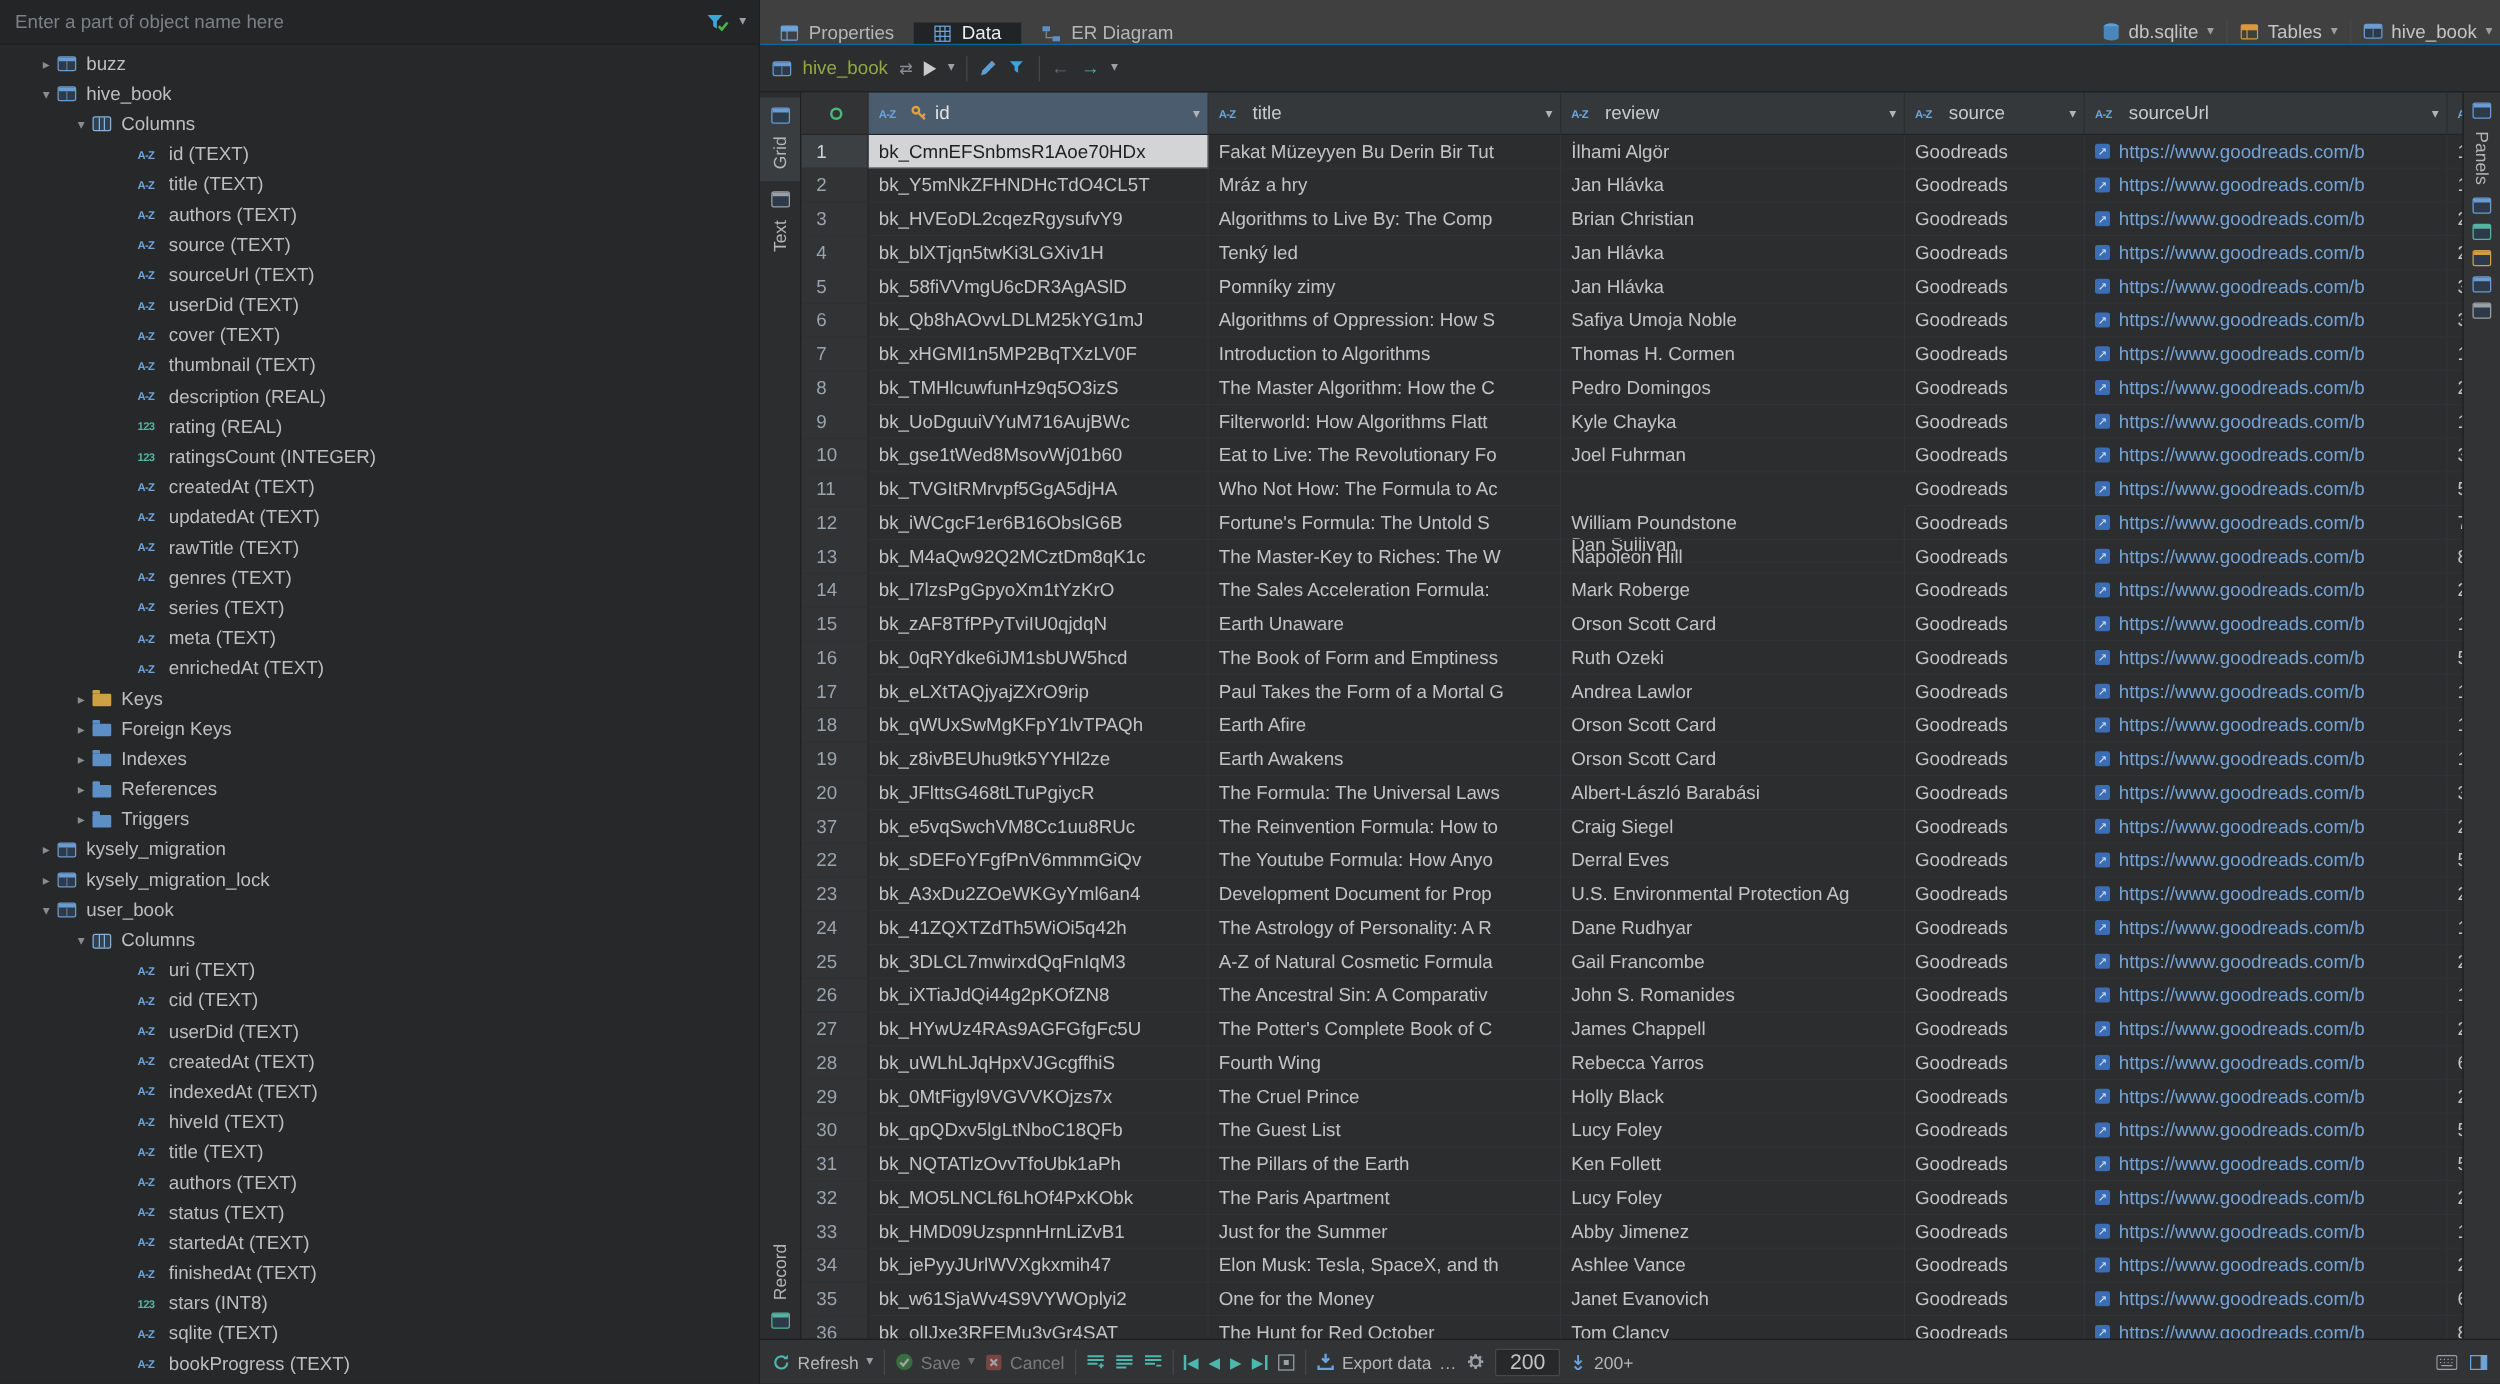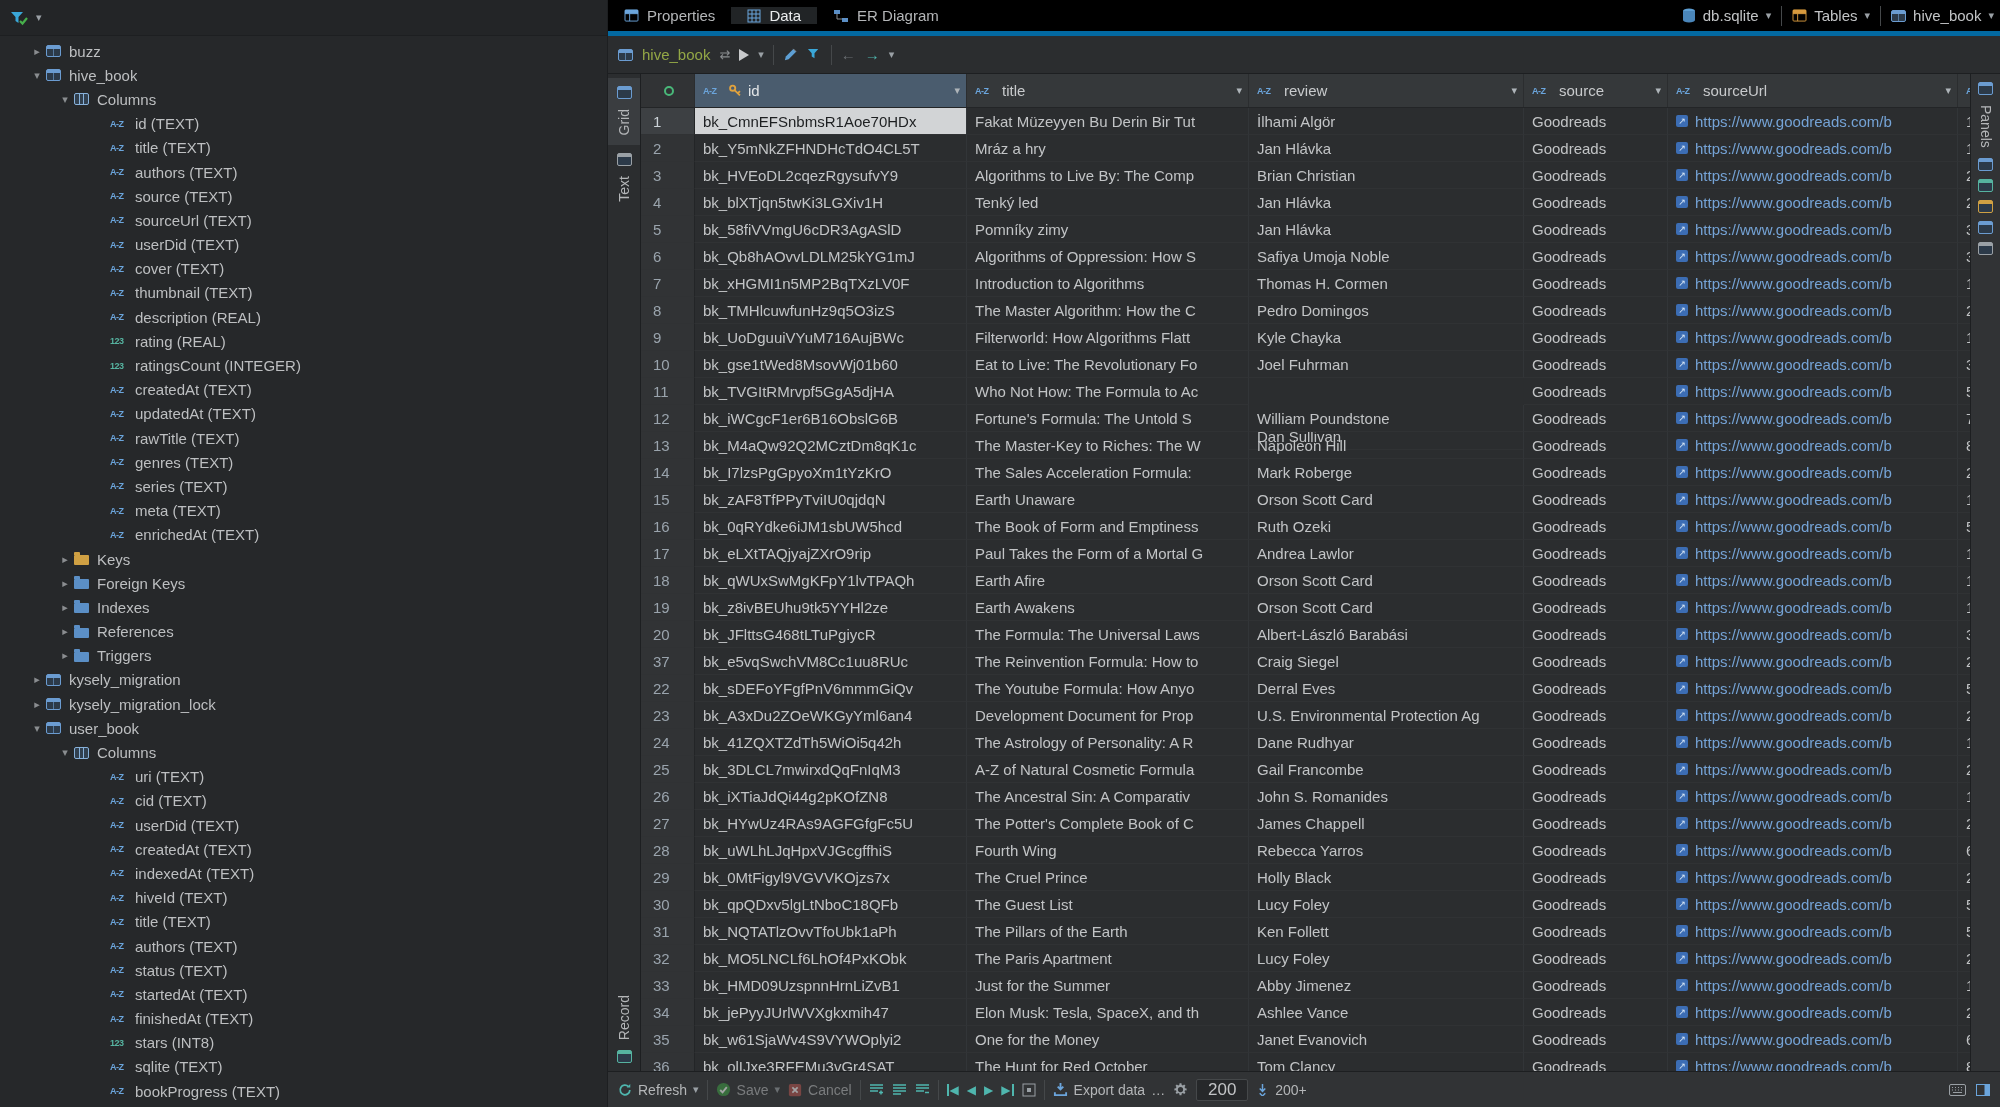--- a/index.html
+++ b/index.html
@@ -30,21 +30,21 @@
   .ic-cols::before{content:"";position:absolute;left:4px;top:0;bottom:0;width:1px;background:#87b1da;box-shadow:4px 0 0 #87b1da;}
   .ic-folder{width:15px;height:10px;background:#5b8fc6;border-radius:1px;position:relative;margin:2px 8px 0 0;}
   .ic-folder::before{content:"";position:absolute;top:-3px;left:0;width:6px;height:3px;background:#5b8fc6;border-radius:1px 1px 0 0;}
   .ic-folder.keys{background:#cfa043;}
   .ic-folder.keys::before{background:#cfa043;}
   .ic-az{font-size:9px;font-weight:700;color:#6ba5dc;width:22px;margin-right:3px;letter-spacing:-0.5px;flex:none;}
   .ic-123{font-size:9px;font-weight:700;color:#56b3a0;width:22px;margin-right:3px;letter-spacing:-0.5px;flex:none;}
 
   
   .main{position:absolute;left:608px;top:0;right:0;height:1107px;}
-  .tabrow{height:36px;background:#000000;display:flex;align-items:center;border-bottom:5px solid #0369a1;}
+  .tabrow{height:36px;background:#404040;display:flex;align-items:flex-end;border-bottom:1px solid #0369a1;}
   .tab{display:flex;align-items:center;gap:8px;padding:0 16px;color:#b4b6b8;cursor:default;}
   .tab.active{background:#212426;color:#ebedee;}
   .tabrow-right{margin-left:auto;display:flex;align-items:center;gap:10px;padding-right:6px;}
   .selector{display:flex;align-items:center;gap:7px;color:#c2c4c6;white-space:nowrap;}
   .vsep{width:1px;height:20px;background:#45484a;flex:none;}
 
   .filterrow{height:38px;display:flex;align-items:center;gap:9px;background:#2b2d2f;border-bottom:1px solid #1d1f21;padding:0 10px;}
   .entity{color:#93a746;}
   .swap-ic{color:#8a8d90;font-size:13px;}
   .sql-input{flex:1;background:transparent;border:none;outline:none;color:#c2c4c6;font-size:15px;font-family:inherit;}
@@ -99,20 +99,21 @@
                font-family:inherit;font-size:17px;border-radius:2px;}
   .sb-right{margin-left:auto;display:flex;align-items:center;gap:10px;}
 </style>
 </head>
 <body>
 
 <div class="app">
 
   <aside class="sidebar">
     <div class="search-row">
+      <input class="search-input" placeholder="Enter a part of object name here" style="">
       <span style="display:inline-flex;">
         <svg width="18" height="16" viewBox="0 0 18 16">
           <path d="M1 2 h12 l-4.5 5 v6 l-3 -2 v-4 z" fill="#3aa7d8"></path>
           <path d="M10 11 l2.5 2.5 L17 8" stroke="#47b04b" stroke-width="2.2" fill="none"></path>
         </svg>
       </span>
       <span class="chev">▾</span>
     </div>
     <div class="tree">
         <div class="tree-row lvl0">

